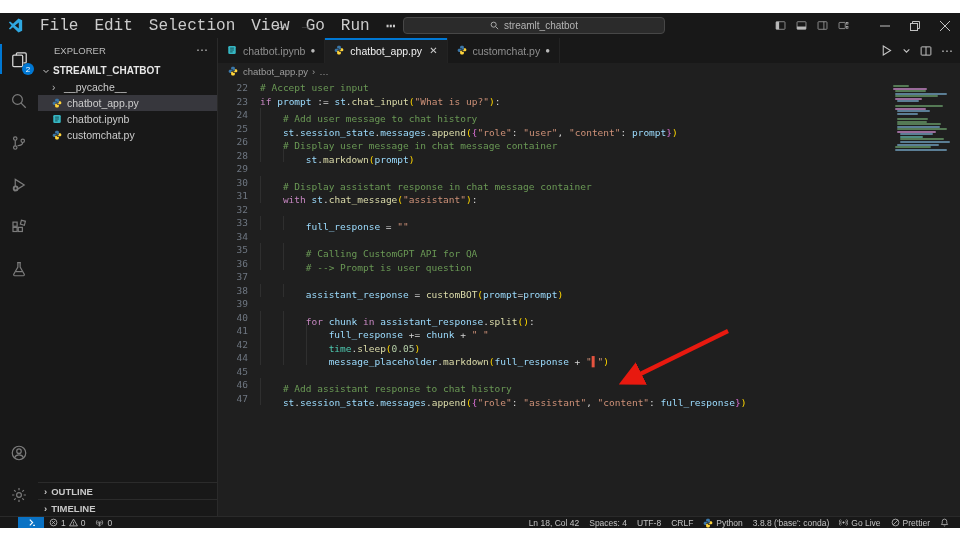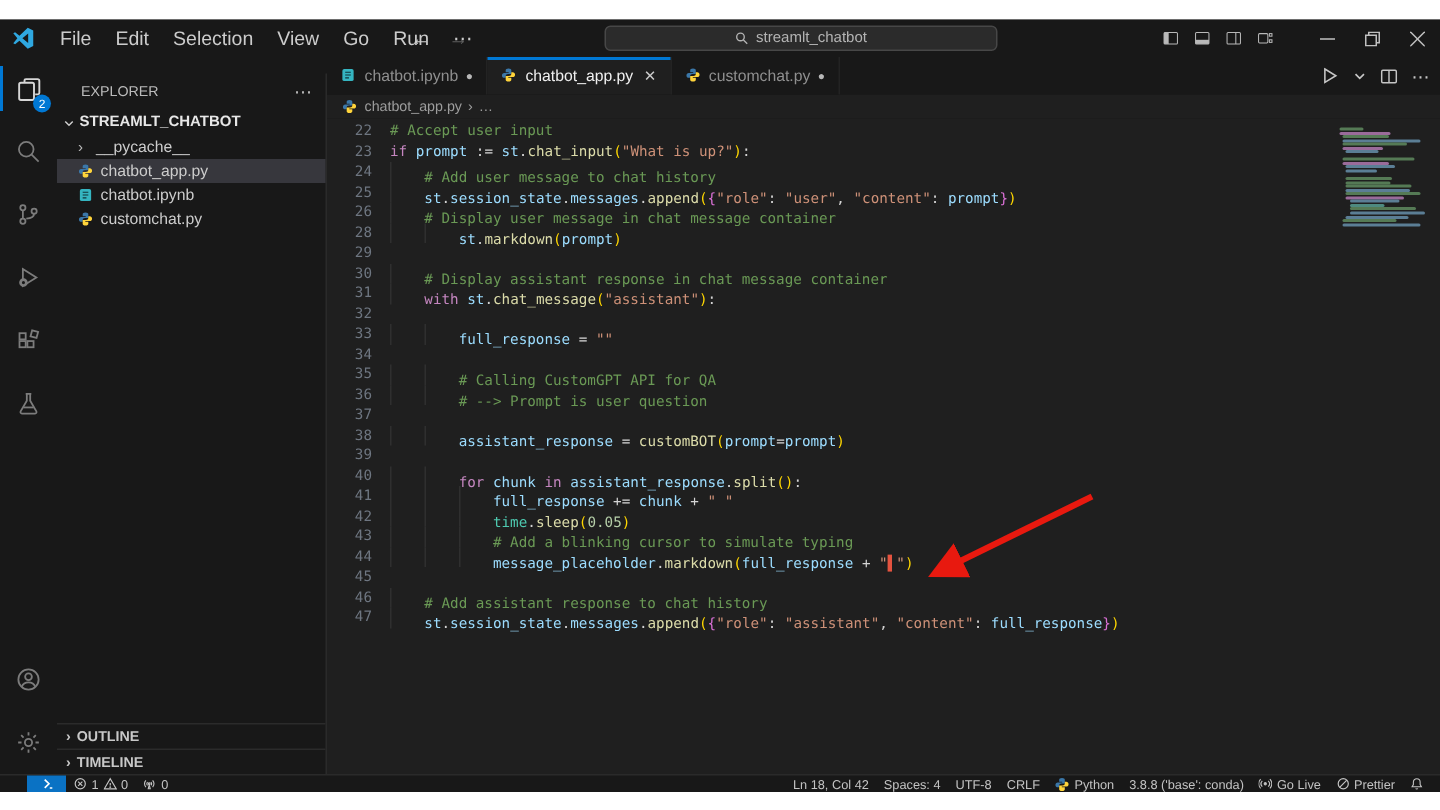--- a/index.html
+++ b/index.html
@@ -7,22 +7,22 @@
               font-family:"Liberation Sans", sans-serif; }
   .canvas { position:relative; width:960px; height:540px; background:#ffffff; }
   .window { position:absolute; left:0; right:0; top:13px; bottom:12px;
             background:#181818; display:flex; flex-direction:column; overflow:hidden; }
 
   
   .titlebar { position:relative; height:25px; flex:none; background:#181818;
               display:flex; align-items:center; color:#cccccc; }
   .vscode-logo { width:15px; height:15px; margin:0 9px 0 8px; flex:none; }
   .menus { display:flex; align-items:center; height:100%; }
-  .menu-item { font-size:13px; color:#cccccc; padding:0 8px; height:100%;
-               display:flex; align-items:center; cursor:default; }
+  .menu-item { font-size:16px; color:#cccccc; padding:0 8px; height:100%;
+               display:flex; align-items:center; cursor:default;font-family:Liberation Mono, monospace; }
   .nav-arrows { position:absolute; left:274px; top:0; height:100%; display:flex;
                 align-items:center; gap:12px; font-size:13px; }
   .arrow-back { color:#cfcfcf; } .arrow-fwd { color:#5e5e5e; }
   .cmd-center { position:absolute; left:403px; top:4px; width:262px; height:17px;
                 background:#2b2b2b; border:1px solid #474747; border-radius:4px;
                 display:flex; align-items:center; justify-content:center; gap:5px;
                 color:#b4b4b4; font-size:10px; }
   .win-controls { position:absolute; right:0; top:0; height:100%; display:flex;
                   align-items:center; gap:0; }
   .wc-btn { width:30px; height:100%; display:flex; align-items:center;
@@ -41,21 +41,21 @@
   .ab-item.active { color:#d7d7d7; }
   .ab-item.active::before { content:""; position:absolute; left:0; top:6px; bottom:6px;
                             width:2px; background:#0078d4; }
   .ab-badge { position:absolute; right:4px; bottom:5px; min-width:12px; height:12px;
               border-radius:6px; background:#0078d4; color:#fff; font-size:8px;
               display:flex; align-items:center; justify-content:center; padding:0 2px; }
   .ab-spacer { flex:1; }
 
   
   .sidebar { width:180px; flex:none; background:#181818; border-right:1px solid #2a2a2a;
-             display:flex; flex-direction:column; color:#cccccc;margin-top:11px; }
+             display:flex; flex-direction:column; color:#cccccc; }
   .sb-header { height:24px; display:flex; align-items:center; padding:0 8px 0 16px;
                font-size:9.5px; color:#bbbbbb; flex:none; }
   .sb-header .more { margin-left:auto; color:#bdbdbd; font-size:12px; letter-spacing:1px; }
   .sb-root { height:17px; display:flex; align-items:center; gap:3px; padding:0 4px;
              font-size:10px; font-weight:bold; color:#e7e7e7; flex:none; }
   .tree { flex:none; }
   .tree-row { height:16px; display:flex; align-items:center; gap:4px; padding:0 4px 0 14px;
               font-size:10.5px; color:#cccccc; white-space:nowrap; }
   .tree-row.selected { background:#37373d; }
   .tree-row .chev { width:8px; color:#b9b9b9; font-size:10px; }
@@ -382,21 +382,20 @@
               <div class="code-line"><span class="ln">33</span><span><span class="ig"></span><span class="ig"></span><span class="tk-var">full_response</span><span class="tk-pln"> = </span><span class="tk-str">""</span></span></div>
               <div class="code-line"><span class="ln">34</span><span></span></div>
               <div class="code-line"><span class="ln">35</span><span><span class="ig"></span><span class="ig"></span><span class="tk-com"># Calling CustomGPT API for QA</span></span></div>
               <div class="code-line"><span class="ln">36</span><span><span class="ig"></span><span class="ig"></span><span class="tk-com"># --&gt; Prompt is user question</span></span></div>
               <div class="code-line"><span class="ln">37</span></div>
               <div class="code-line"><span class="ln">38</span><span><span class="ig"></span><span class="ig"></span><span class="tk-var">assistant_response</span><span class="tk-pln"> = </span><span class="tk-fn">customBOT</span><span class="tk-b1">(</span><span class="tk-var">prompt</span><span class="tk-pln">=</span><span class="tk-var">prompt</span><span class="tk-b1">)</span></span></div>
               <div class="code-line"><span class="ln">39</span></div>
               <div class="code-line"><span class="ln">40</span><span><span class="ig"></span><span class="ig"></span><span class="tk-kw">for</span><span class="tk-pln"> </span><span class="tk-var">chunk</span><span class="tk-pln"> </span><span class="tk-kw">in</span><span class="tk-pln"> </span><span class="tk-var">assistant_response</span><span class="tk-pln">.</span><span class="tk-fn">split</span><span class="tk-b1">()</span><span class="tk-pln">:</span></span></div>
               <div class="code-line"><span class="ln">41</span><span><span class="ig"></span><span class="ig"></span><span class="ig"></span><span class="tk-var">full_response</span><span class="tk-pln"> += </span><span class="tk-var">chunk</span><span class="tk-pln"> + </span><span class="tk-str">" "</span></span></div>
               <div class="code-line"><span class="ln">42</span><span><span class="ig"></span><span class="ig"></span><span class="ig"></span><span class="tk-mod">time</span><span class="tk-pln">.</span><span class="tk-fn">sleep</span><span class="tk-b1">(</span><span class="tk-num">0.05</span><span class="tk-b1">)</span></span></div>
-              <div class="code-line"><span class="ln">43</span><span><span class="ig"></span><span class="ig"></span><span class="ig"></span><span class="tk-com"># Add a blinking cursor to simulate typing</span></span></div>
               <div class="code-line"><span class="ln">44</span><span><span class="ig"></span><span class="ig"></span><span class="ig"></span><span class="tk-var">message_placeholder</span><span class="tk-pln">.</span><span class="tk-fn">markdown</span><span class="tk-b1">(</span><span class="tk-var">full_response</span><span class="tk-pln"> + </span><span class="tk-str">"</span><span class="tk-cur">▌</span><span class="tk-str">"</span><span class="tk-b1">)</span></span></div>
               <div class="code-line"><span class="ln">45</span></div>
               <div class="code-line"><span class="ln">46</span><span><span class="ig"></span><span class="tk-com"># Add assistant response to chat history</span></span></div>
               <div class="code-line"><span class="ln">47</span><span><span class="ig"></span><span class="tk-var">st</span><span class="tk-pln">.</span><span class="tk-var">session_state</span><span class="tk-pln">.</span><span class="tk-var">messages</span><span class="tk-pln">.</span><span class="tk-fn">append</span><span class="tk-b1">(</span><span class="tk-b2">{</span><span class="tk-str">"role"</span><span class="tk-pln">: </span><span class="tk-str">"assistant"</span><span class="tk-pln">, </span><span class="tk-str">"content"</span><span class="tk-pln">: </span><span class="tk-var">full_response</span><span class="tk-b2">}</span><span class="tk-b1">)</span></span></div>
             </div>
         <div class="scrollbar-strip"></div>
         <div class="minimap" id="minimap">
               <div class="mm-row" style="width: 16px; margin-left: 0px; background: rgb(85, 122, 85);"></div>
               <div class="mm-row" style="width: 34px; margin-left: 0px; background: rgb(154, 107, 154);"></div>
               <div class="mm-row" style="width: 31px; margin-left: 2.2px; background: rgb(85, 122, 85);"></div>

